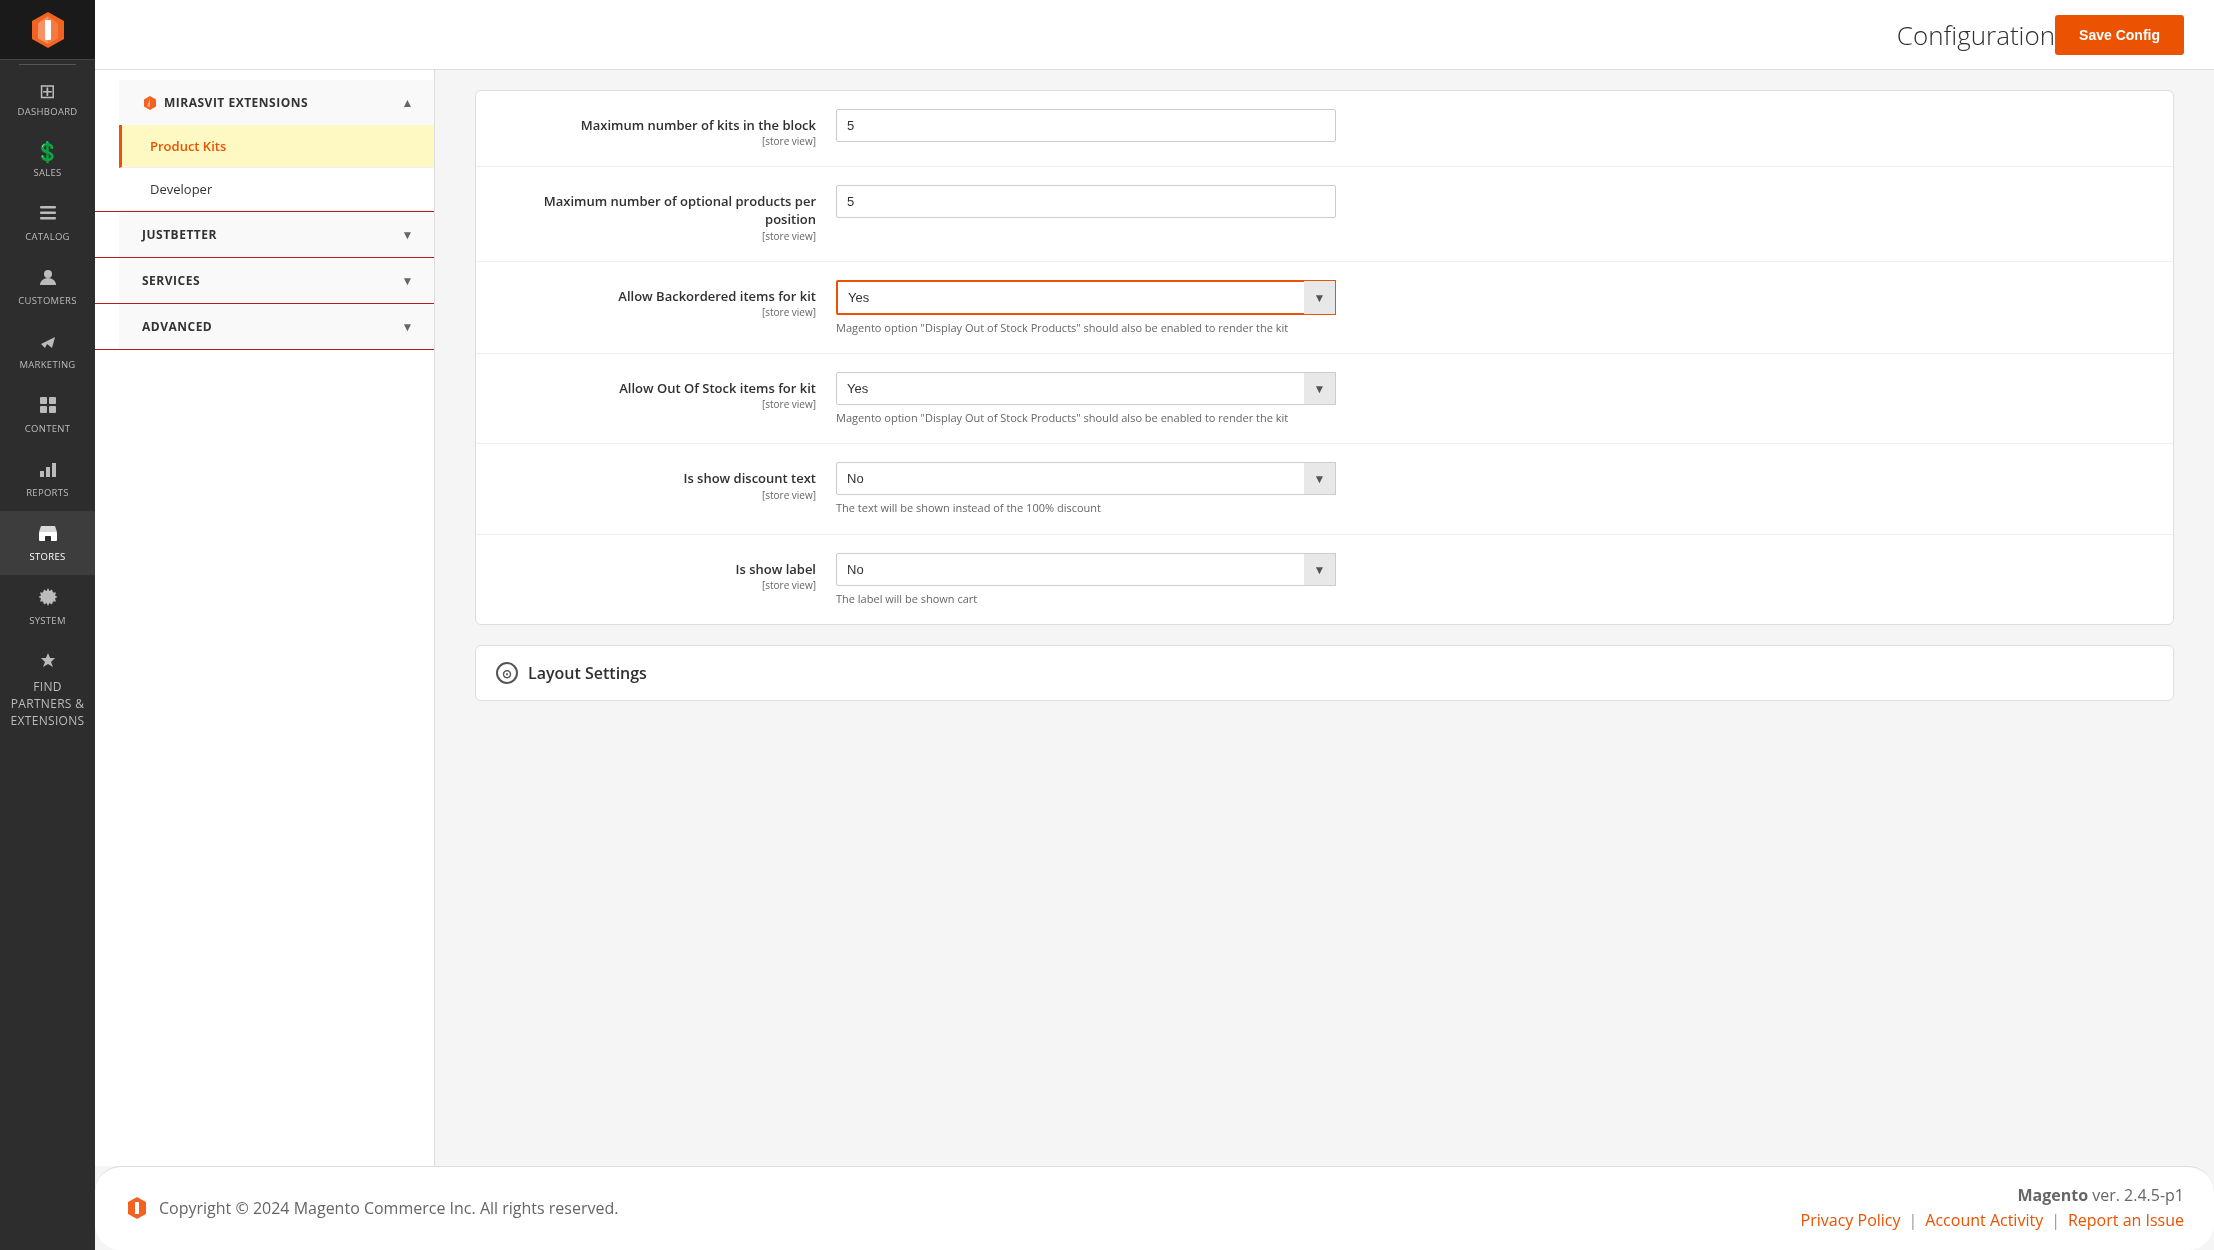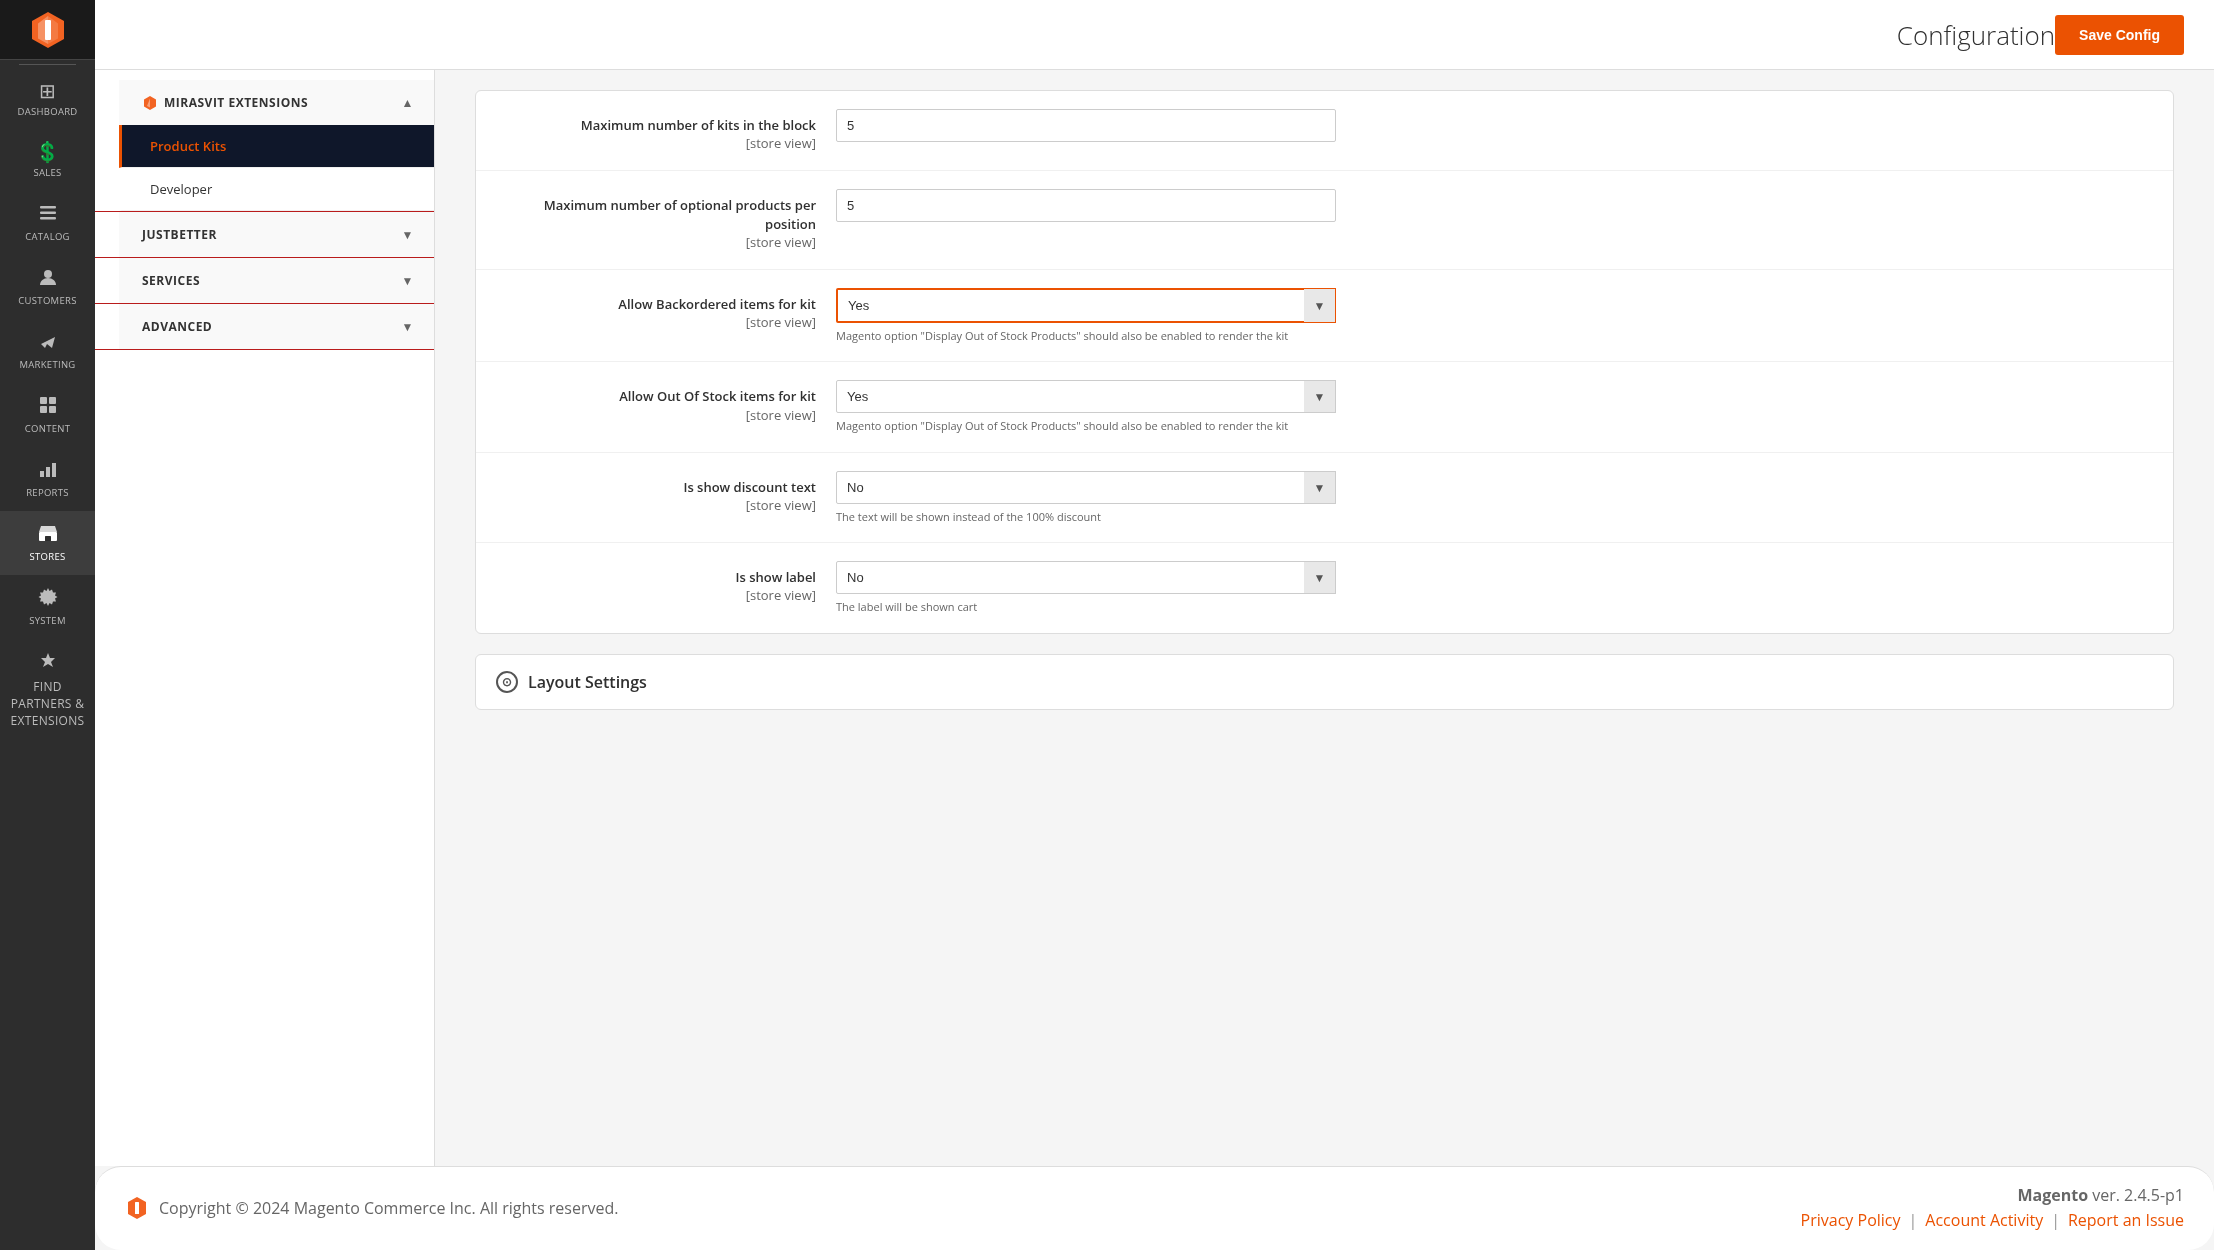--- a/index.html
+++ b/index.html
@@ -147,21 +147,21 @@
     .nav-item {
       padding: 12px 20px 12px 28px;
       cursor: pointer;
       font-size: 13px;
       color: #333;
       border-left: 3px solid transparent;
       border-bottom: 1px solid #f0f0f0;
     }
     .nav-item.active {
       border-left: 3px solid #eb5202;
-      background: #0f172a;
+      background: #fef9c3;
       color: #eb5202;
       font-weight: 600;
     }
 
     
     .config-area {
       flex: 1;
       overflow-y: auto;
       padding: 20px 40px;
     }
@@ -188,21 +188,21 @@
       padding-right: 20px;
       padding-top: 7px;
       font-size: 13px;
       font-weight: 600;
       color: #303030;
       line-height: 1.4;
     }
     .form-label .store-view {
       display: block;
       font-weight: 400;
-      font-size: 13px;
+      font-size: 10px;
       color: #666;
       text-align: right;
     }
 
     .form-control-wrap {
       flex: 1;
     }
 
     .form-input {
       width: 100%;

